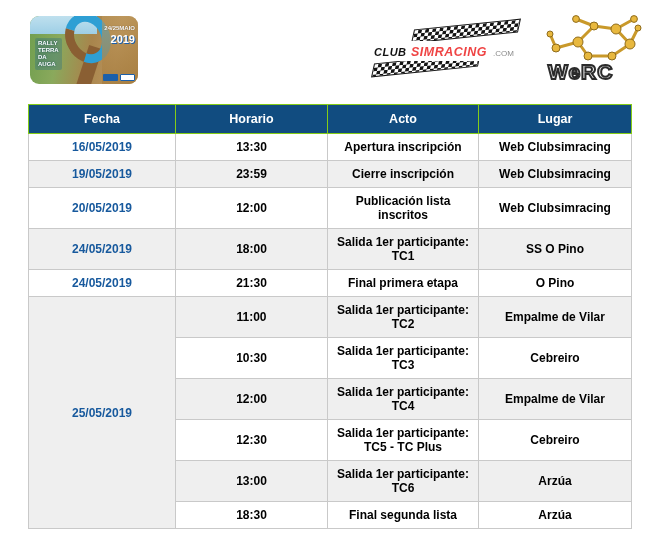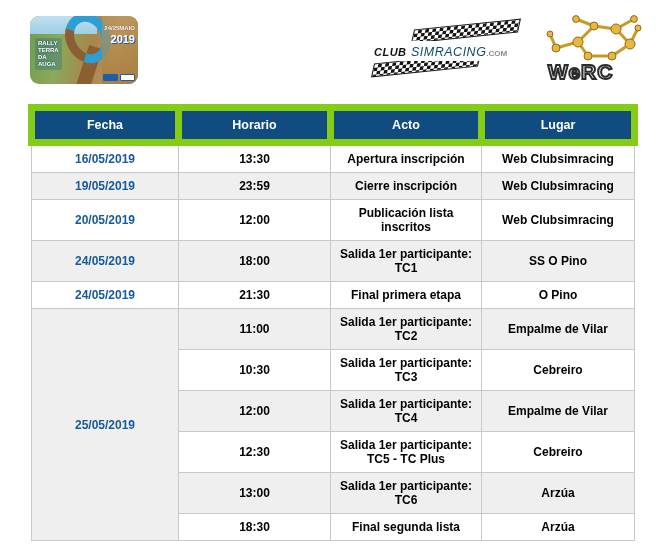--- a/index.html
+++ b/index.html
@@ -40,32 +40,32 @@
     border-radius:50%; border-top-color:transparent; transform:rotate(24deg); }
 
   
   .simracing { position:absolute; left:372px; top:22px; width:150px; height:56px; }
   .checker { position:absolute; height:14px; background:repeating-conic-gradient(#141414 0% 25%, #ffffff 0% 50%) 0 0/7px 7px;
     border:1px solid #141414; transform:skewX(-18deg) rotate(-6deg); }
   .checker-top { left:42px; top:2px; width:104px; }
   .checker-bottom { left:2px; top:36px; width:104px; }
   .sim-text { position:absolute; left:0px; top:19px; background:#fff; padding:1px 2px; white-space:nowrap; }
   .sim-club { font-size:11px; font-weight:bold; font-style:italic; color:#111; letter-spacing:.5px;text-align:center; }
-  .sim-sim { font-size:12.5px; font-weight:normal; font-style:italic; color:#0c4a6e; letter-spacing:.5px; }
-  .sim-com { font-size:8px; font-weight:bold; color:#8a8a8a; }
+  .sim-sim { font-size:12.5px; font-weight:bold; font-style:italic; color:#ef4444; letter-spacing:.5px; }
+  .sim-com { font-size:8px; font-weight:normal; color:#8a8a8a;padding-left:6px; }
 
   
   .werc { position:absolute; left:546px; top:12px; width:96px; height:78px; text-align:left; }
   .werc-text { position:absolute; left:2px; top:48px; font-size:21px; font-weight:800; letter-spacing:1px;
     color:#f2f2f2; -webkit-text-stroke:2px #2b2b2b; }
 
   
   table.schedule { position:absolute; left:28px; top:104px; width:603px; border-collapse:collapse; table-layout:fixed; }
   .schedule th { background:#114C80; color:#fff; font-size:12.5px; font-weight:bold; padding:7px 4px;
-    border:7px solid #84cc16; text-align:center; }
+    border:1px solid #84cc16; text-align:center; }
   .schedule td { text-align:center; vertical-align:middle; font-weight:bold; font-size:12px; color:#000;
     padding:6px 4px; line-height:14px; border:1px solid #C9C9C9; background:#fff; }
   .schedule tr.shade td { background:#EFEFEF; }
   .schedule td.date { color:#17599D; }
   .schedule td.merged { background:#EFEFEF; }
   .schedule td.act { white-space:pre-line; }
 </style>
 </head>
 <body>
 

